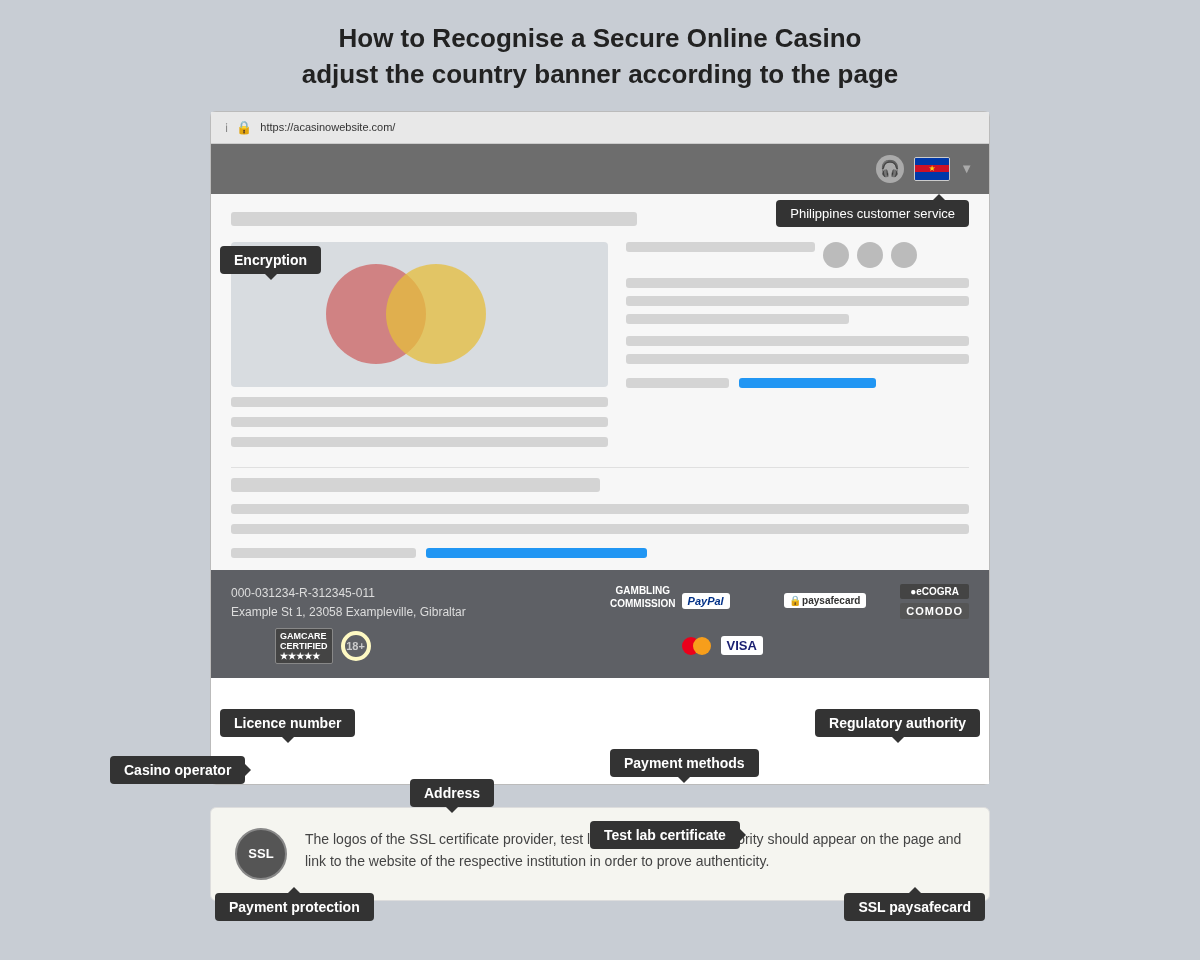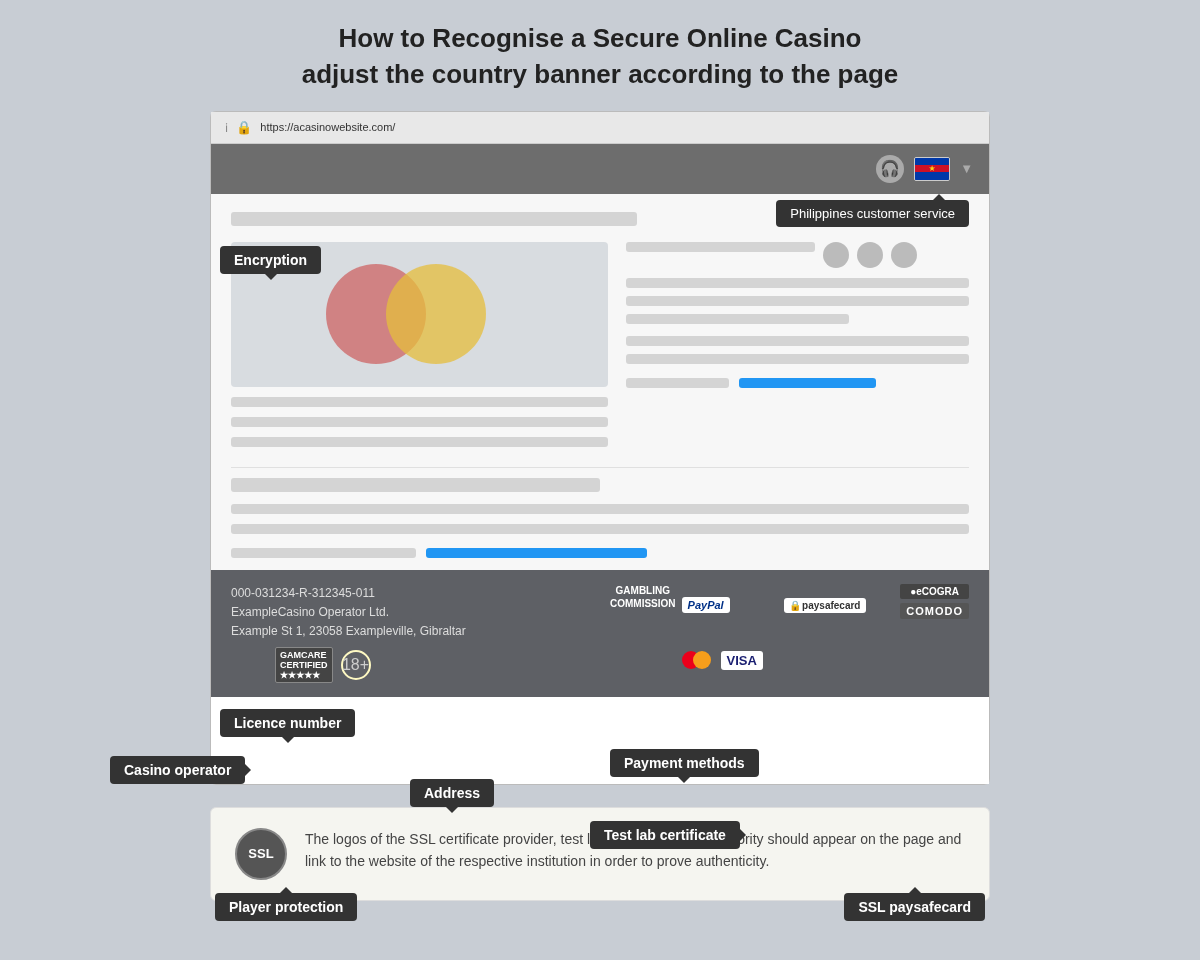--- a/index.html
+++ b/index.html
@@ -224,27 +224,27 @@
     .gamcare-badge {
       background: #444;
       color: #fff;
       font-size: 9px;
       padding: 2px 4px;
       border-radius: 2px;
       border: 1px solid #888;
       font-weight: bold;
     }
     .age-badge {
-      border: 2px solid #fef9c3;
+      border: 4px solid #fef9c3;
       border-radius: 50%;
       width: 30px; height: 30px;
       display: flex; align-items: center; justify-content: center;
       color: #ccc;
-      font-size: 16px;
-      font-weight: normal;
+      font-size: 11px;
+      font-weight: bold;
     }
     .payment-logos {
       display: flex;
       align-items: center;
       gap: 10px;
       flex-wrap: wrap;
     }
     .payment-logo {
       background: #fff;
       border-radius: 3px;
@@ -445,21 +445,20 @@
         <div style="display:flex;gap:10px;margin-top:4px;">
           <div class="bar" style="width:25%;"></div>
           <div class="blue-bar" style="width:30%;"></div>
         </div>
       </div>
 
       <div class="site-footer">
         <div class="footer-grid">
           <div class="footer-left">
             <div class="footer-text">000-031234-R-312345-011</div>
-            <div class="footer-text">ExampleCasino Operator Ltd.</div>
             <div class="footer-text">Example St 1, 23058 Exampleville, Gibraltar</div>
             <div class="gamcare-row">
               <div class="gamcare-badge">GAMCARE<br>CERTIFIED<br>★★★★★</div>
               <div class="age-badge">18+</div>
             </div>
           </div>
           <div class="footer-right">
             <div class="gambling-comm">
               <div style="font-size:10px;">GAMBLING</div>
               <div style="font-size:10px;">COMMISSION</div>
@@ -484,39 +483,42 @@
   </div>
 
   <div class="tooltip-label tooltip-down lbl-encryption">
     <span>Encryption</span>
   </div>
 
   <div class="tooltip-label tooltip-down lbl-licence">
     <span>Licence number</span>
   </div>
 
+  <div class="tooltip-label tooltip-down lbl-regulatory">
+    <span>Regulatory authority</span>
+  </div>
 
   <div class="tooltip-label tooltip-right lbl-casino-operator">
     <span>Casino operator</span>
   </div>
 
   <div class="tooltip-label tooltip-down lbl-address">
     <span>Address</span>
   </div>
 
   <div class="tooltip-label tooltip-down lbl-payment">
     <span>Payment methods</span>
   </div>
 
   <div class="tooltip-label tooltip-right lbl-testlab">
     <span>Test lab certificate</span>
   </div>
 
   <div class="tooltip-label tooltip-up lbl-player">
-    <span>Player protection</span>
+    <span>Payment protection</span>
   </div>
 
   <div class="tooltip-label tooltip-up lbl-ssl">
     <span>SSL paysafecard</span>
   </div>
 </div>
 
 <div class="info-box">
   <div class="ssl-badge">SSL</div>
   <p class="info-text">The logos of the SSL certificate provider, test labs and regulatory authority should appear on the page and link to the website of the respective institution in order to prove authenticity.</p>

